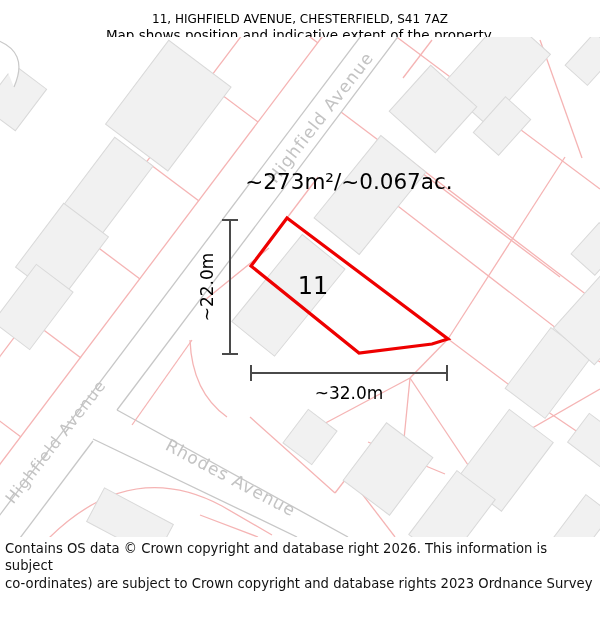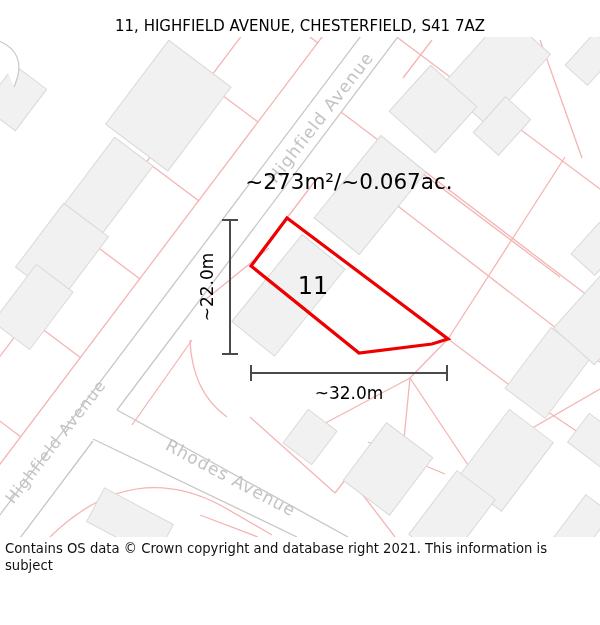--- a/index.html
+++ b/index.html
@@ -5,38 +5,39 @@
   html,body{margin:0;padding:0;background:#ffffff;}
   .page{
     position:relative;
     width:600px;height:625px;
     font-family:"DejaVu Sans","Liberation Sans",sans-serif;
     color:#000;background:#fff;overflow:hidden;
   }
   header{
     width:600px;height:37px;text-align:center;
   }
-  .title-line1{font-size:15px;line-height:16px;padding-top:18px;}
+  .title-line1{font-size:12px;line-height:16px;padding-top:11px;}
   .title-line2{font-size:13.5px;line-height:16px;}
   .map-wrap{position:absolute;top:37px;left:0;width:600px;height:500px;}
   footer{
     position:absolute;top:537px;left:0;width:590px;height:88px;
     padding:3px 0 0 5px;font-size:13.2px;line-height:17.3px;color:#111;
   }
   svg text{font-family:"DejaVu Sans","Liberation Sans",sans-serif;}
   .road-label{fill:#c3c3c3;letter-spacing:1px;}
   .dim-label{fill:#000;}
 </style>
 </head>
 <body>
 
 <div class="page">
 
   <header>
     <div class="title-line1">11, HIGHFIELD AVENUE, CHESTERFIELD, S41 7AZ</div>
+    <div class="title-line2">Map shows position and indicative extent of the property.</div>
   </header>
 
   <div class="map-wrap">
     <svg width="600" height="500" viewBox="0 0 600 500">
 
       <rect x="0" y="0" width="600" height="500" fill="#ffffff"></rect>
 
       <g stroke="#f5b4b4" stroke-width="1.3" fill="none">
         <line x1="-30" y1="467" x2="365" y2="-57"></line>
         <line x1="-82" y1="428" x2="313" y2="-96"></line>
@@ -131,17 +132,18 @@
         <line x1="251" y1="336" x2="447" y2="336"></line>
         <line x1="251" y1="328" x2="251" y2="344"></line>
         <line x1="447" y1="328" x2="447" y2="344"></line>
       </g>
       <text class="dim-label" font-size="17" text-anchor="middle" transform="translate(213,250) rotate(-90)">~22.0m</text>
       <text class="dim-label" font-size="17" text-anchor="middle" x="349" y="362">~32.0m</text>
     </svg>
   </div>
 
   <footer>
-    <div>Contains OS data © Crown copyright and database right 2021. This information is subject</div>
+    <div>Contains OS data © Crown copyright and database right 2026. This information is subject</div>
+    <div>co-ordinates) are subject to Crown copyright and database rights 2023 Ordnance Survey</div>
 
   </footer>
 
 </div>
 
 </body></html>

